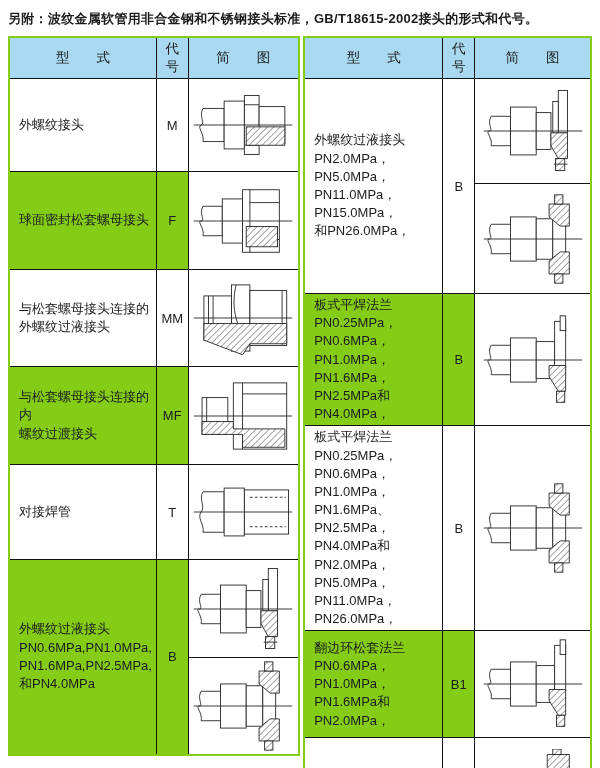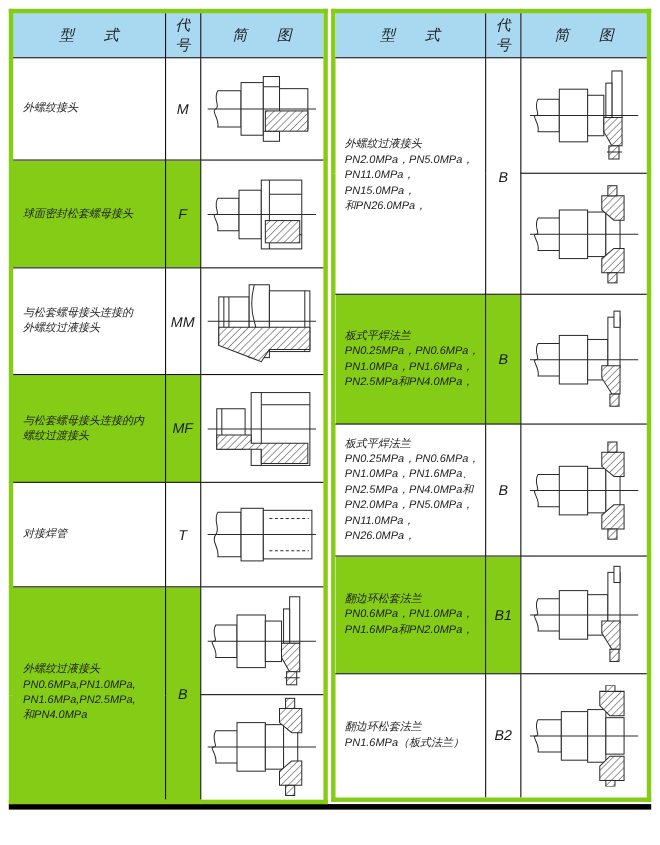--- a/index.html
+++ b/index.html
@@ -9,37 +9,36 @@
     color:#1c1c1c;
   }
   .page{padding:8px 8px 0 8px;}
   .doc-title{
     font-size:13px;font-weight:bold;letter-spacing:.3px;
     margin:2px 0 8px 0;white-space:nowrap;
   }
   .tables{display:flex;align-items:flex-start;border-bottom:5px solid #000;}
   table{
     border-collapse:collapse;table-layout:fixed;
-    border:4px solid #84cc16;
-    font-style:italic;
+    border:2px solid #84cc16;
   }
   table.right-tbl{margin-left:3px;}
   td,th{
     border:1.5px solid #111;
     padding:2px 4px;
     vertical-align:middle;
     overflow:hidden;
   }
   th{
     background:#a9d9f0;
     font-weight:normal;font-size:13.5px;
     height:33px;text-align:center;
   }
   .type-cell{
-    font-size:10px;line-height:1.4;
+    font-size:13px;line-height:1.4;
     padding-left:9px;padding-right:4px;
     white-space:pre-line;
   }
   .code-cell{text-align:center;font-size:13px;}
   .diag-cell{padding:0;}
   .hl{background:#84cc16;}
   .diag{
     width:100%;height:100%;
     display:flex;align-items:center;justify-content:center;
   }
@@ -53,20 +52,21 @@
   <defs>
     <pattern id="hatch" patternUnits="userSpaceOnUse" width="5" height="5" patternTransform="rotate(45)">
       <rect width="5" height="5" fill="#ffffff" stroke="none"></rect>
       <line x1="0" y1="0" x2="0" y2="5" stroke="#555" stroke-width="1.2"></line>
     </pattern>
   </defs>
 </svg>
 
 <div class="page">
 
+  <div class="doc-title">另附：波纹金属软管用非合金钢和不锈钢接头标准，GB/T18615-2002接头的形式和代号。</div>
 
   <div class="tables">
 
     <table class="left-tbl">
       <colgroup>
           <col style="width:142px">
           <col style="width:32px">
           <col style="width:114px">
         </colgroup>
       <tbody>

